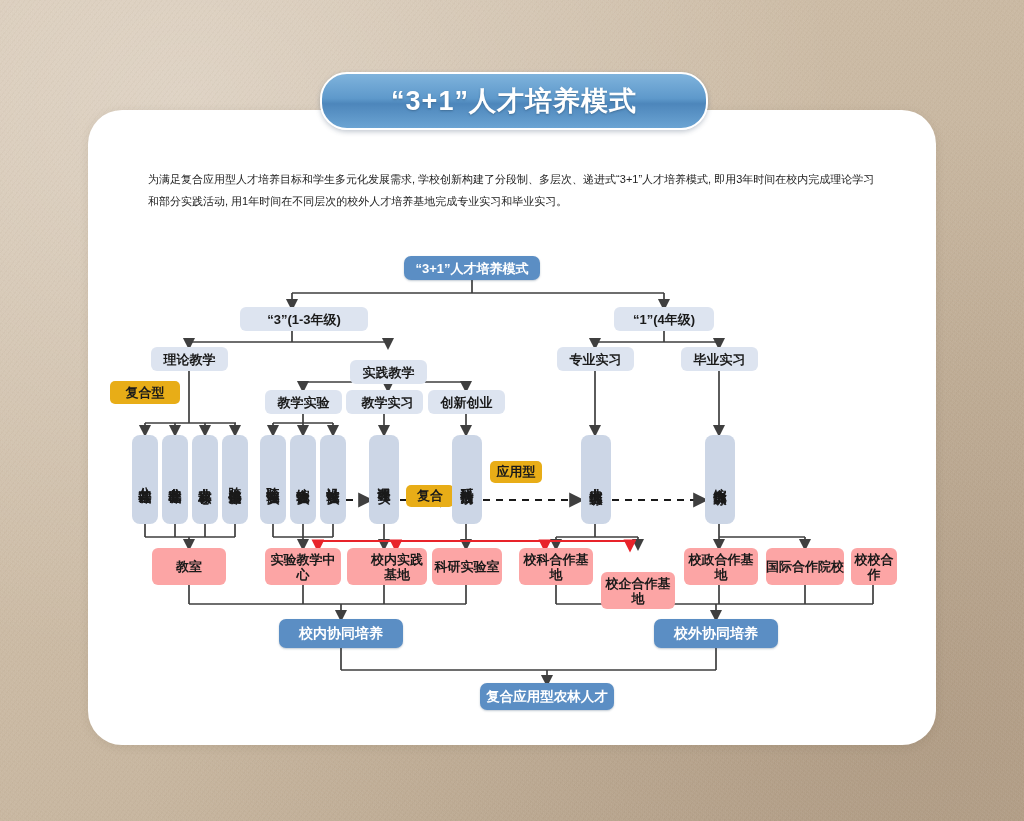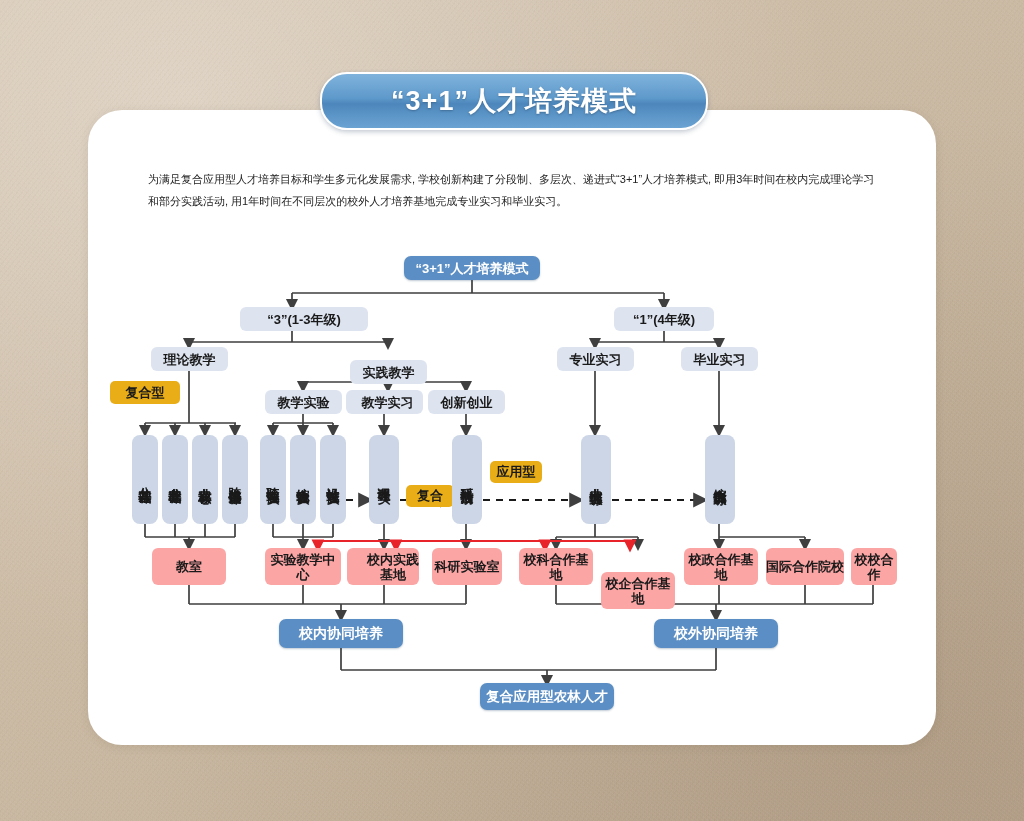--- a/index.html
+++ b/index.html
@@ -263,21 +263,21 @@
   <div class="node vert" style="left:705px;top:435px;width:30px;height:89px;">
     <span>综合能力训练</span>
   </div>
 
   <div class="node" style="left:152px;top:548px;width:74px;height:37px;">
     <span>教室</span>
   </div>
   <div class="node" style="left:265px;top:548px;width:76px;height:37px;">
     <span>实验教学中心</span>
   </div>
-  <div class="node" style="left:347px;top:548px;width:72px;height:37px;padding-left:20px;">
+  <div class="node" style="left:347px;top:548px;width:80px;height:37px;padding-left:20px;">
     <span>校内实践基地</span>
   </div>
   <div class="node" style="left:432px;top:548px;width:70px;height:37px;">
     <span>科研实验室</span>
   </div>
   <div class="node" style="left:519px;top:548px;width:74px;height:37px;">
     <span>校科合作基地</span>
   </div>
   <div class="node" style="left:601px;top:572px;width:74px;height:37px;">
     <span>校企合作基地</span>

